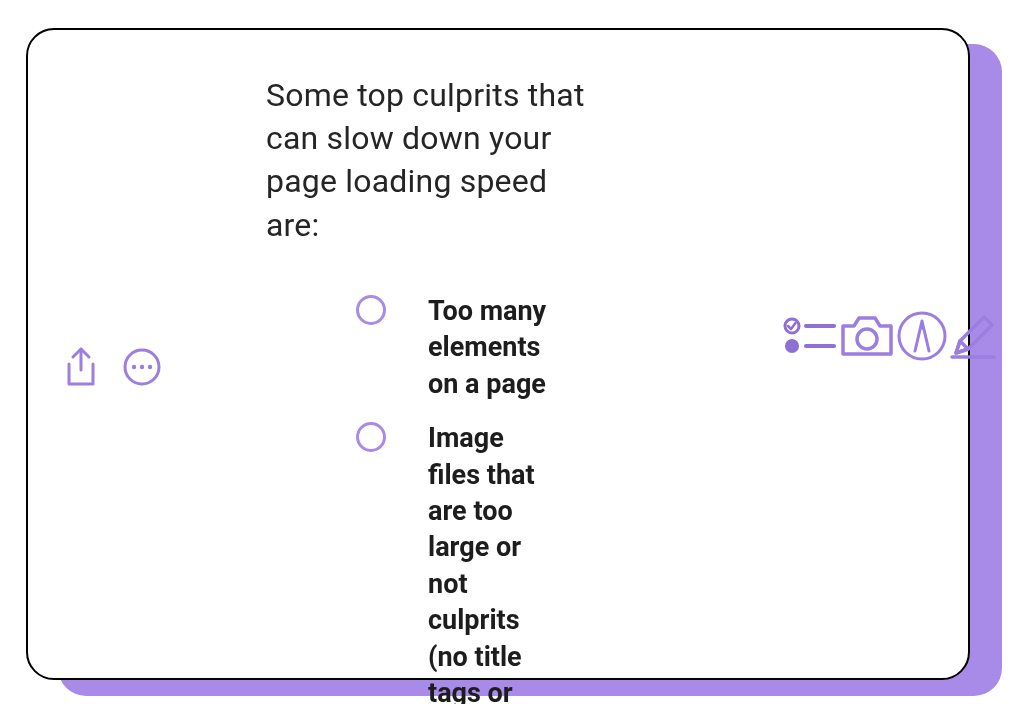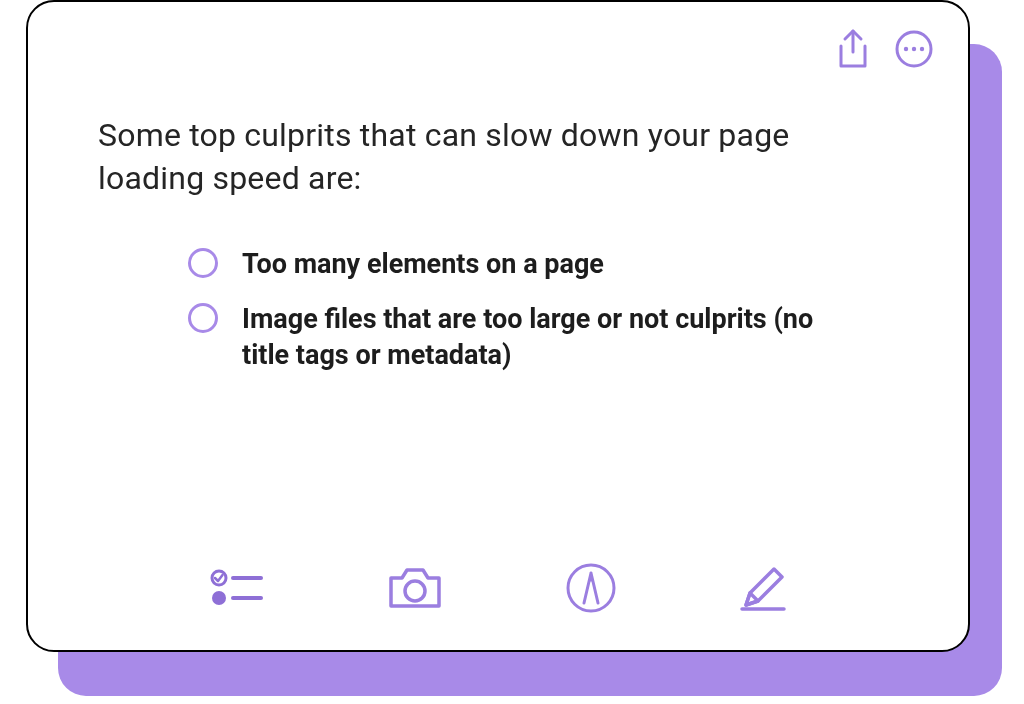--- a/index.html
+++ b/index.html
@@ -15,27 +15,27 @@
   }
   .shadow-card {
     position: absolute;
     left: 58px; top: 44px;
     width: 944px; height: 652px;
     background: #a88ae8;
     border-radius: 28px;
   }
   .card {
     position: absolute;
-    left: 26px; top: 0;
+    left: 26px; top: 28px;
     width: 944px; height: 652px;
     background: #ffffff;
     border: 2.5px solid #000000;
     border-radius: 28px;
     display: flex;
-    flex-direction: column;
+    flex-direction: row;
   }
   .card-top {
     display: flex;
     justify-content: flex-end;
     align-items: center;
     padding: 26px 34px 0 34px;
     gap: 22px;
   }
   .card-top svg { display:block; }
   .card-body {
@@ -50,21 +50,21 @@
     letter-spacing: 0.2px;
   }
   .list {
     margin-top: 46px;
     padding-left: 90px;
     padding-right: 40px;
   }
   .list-item {
     display: flex;
     align-items: flex-start;
-    gap: 24px;
+    gap: 42px;
     margin-bottom: 18px;
   }
   .circle {
     width: 30px; height: 30px;
     border: 3px solid #a88ae8;
     border-radius: 50%;
     flex-shrink: 0;
     margin-top: 2px;
   }
   .item-text {

